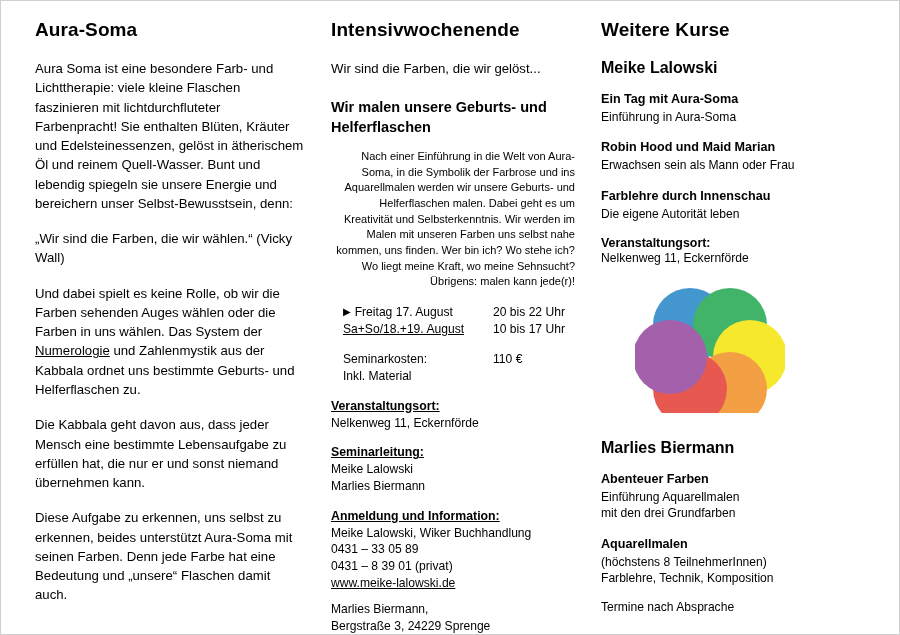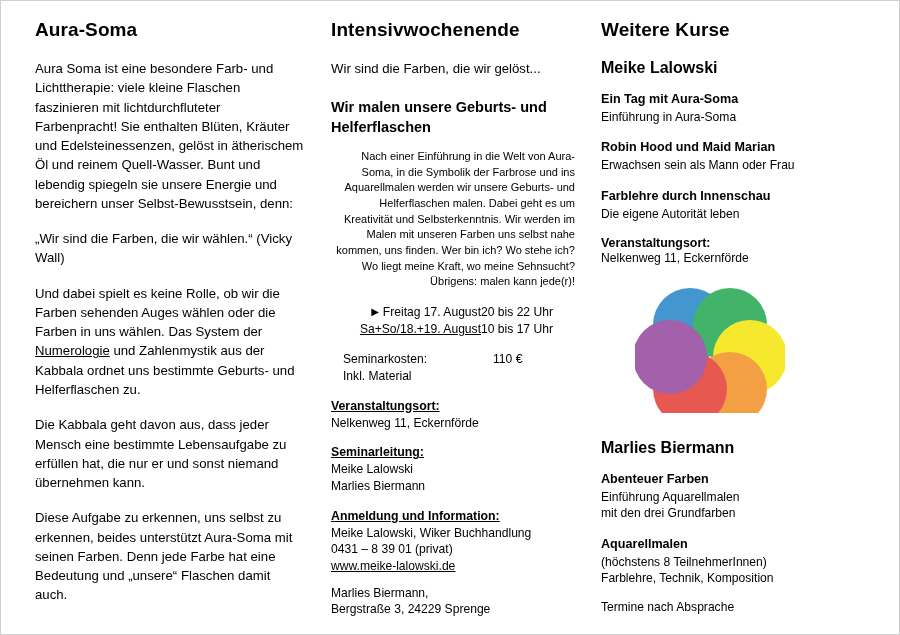--- a/index.html
+++ b/index.html
@@ -85,24 +85,23 @@
   .blocklabel.underline {
     text-decoration: underline;
   }
   .blocktext {
     font-size: 12.1px;
     line-height: 1.38;
     margin: 0 0 14px 0;
   }
   
   .dates {
-    margin: 2px 0 12px 0;
+    margin: 2px 0 12px 12px;
     font-size: 12.1px;
     line-height: 1.45;
-    text-align: right;
   }
   .dates .row {
     display: flex;
   }
   .dates .d {
     width: 150px;
     white-space: nowrap;
   }
   .dates .t {
     white-space: nowrap;
@@ -204,20 +203,21 @@
 
       <div class="blocklabel underline">Seminarleitung:</div>
       <div class="blocktext">
         <div>Meike Lalowski</div>
         <div>Marlies Biermann</div>
       </div>
 
       <div class="blocklabel underline">Anmeldung und Information:</div>
       <div class="blocktext" style="margin-bottom:10px">
         <div>Meike Lalowski, Wiker Buchhandlung</div>
+        <div>0431 – 33 05 89</div>
         <div>0431 – 8 39 01 (privat)</div>
         <div class="u">www.meike-lalowski.de</div>
       </div>
       <div class="blocktext">
         <div>Marlies Biermann,</div>
         <div>Bergstraße 3, 24229 Sprenge</div>
 
       </div>
     </div>
 

